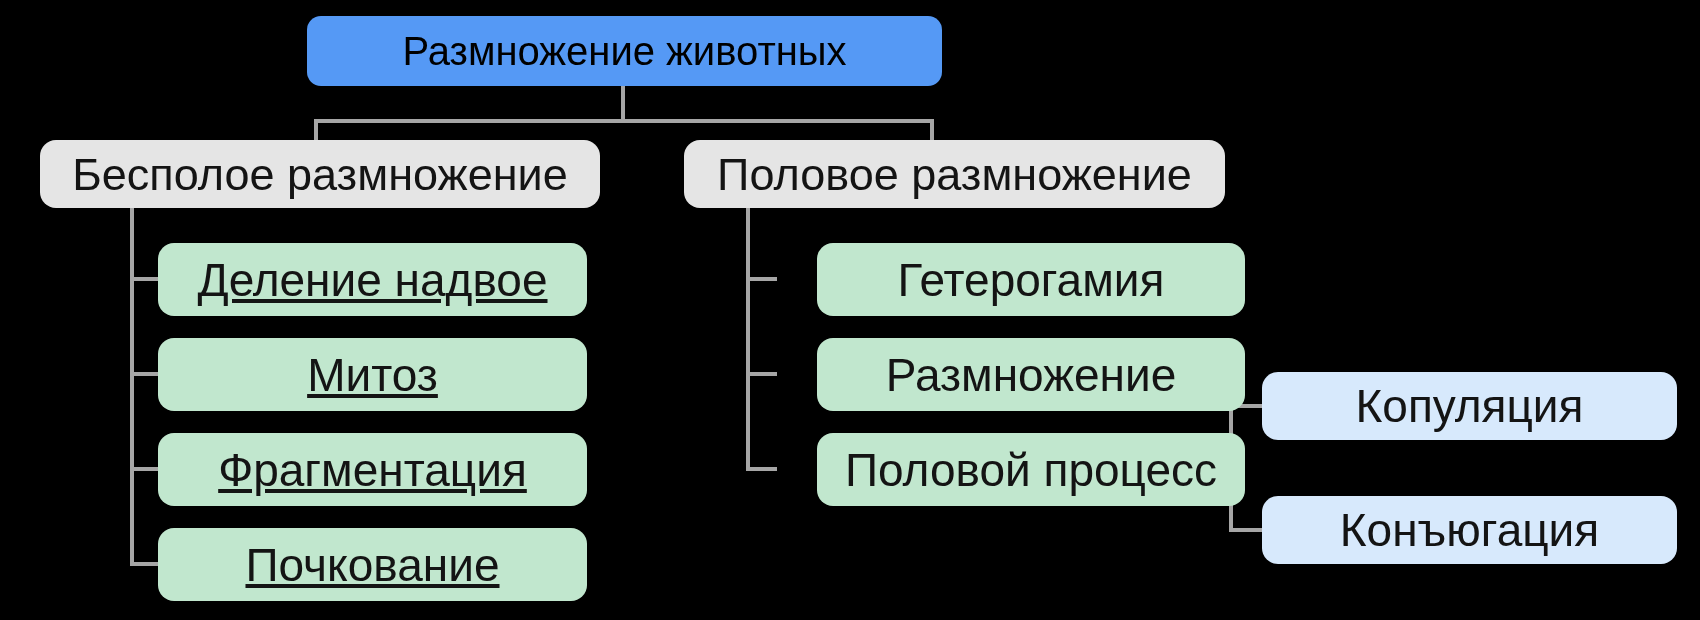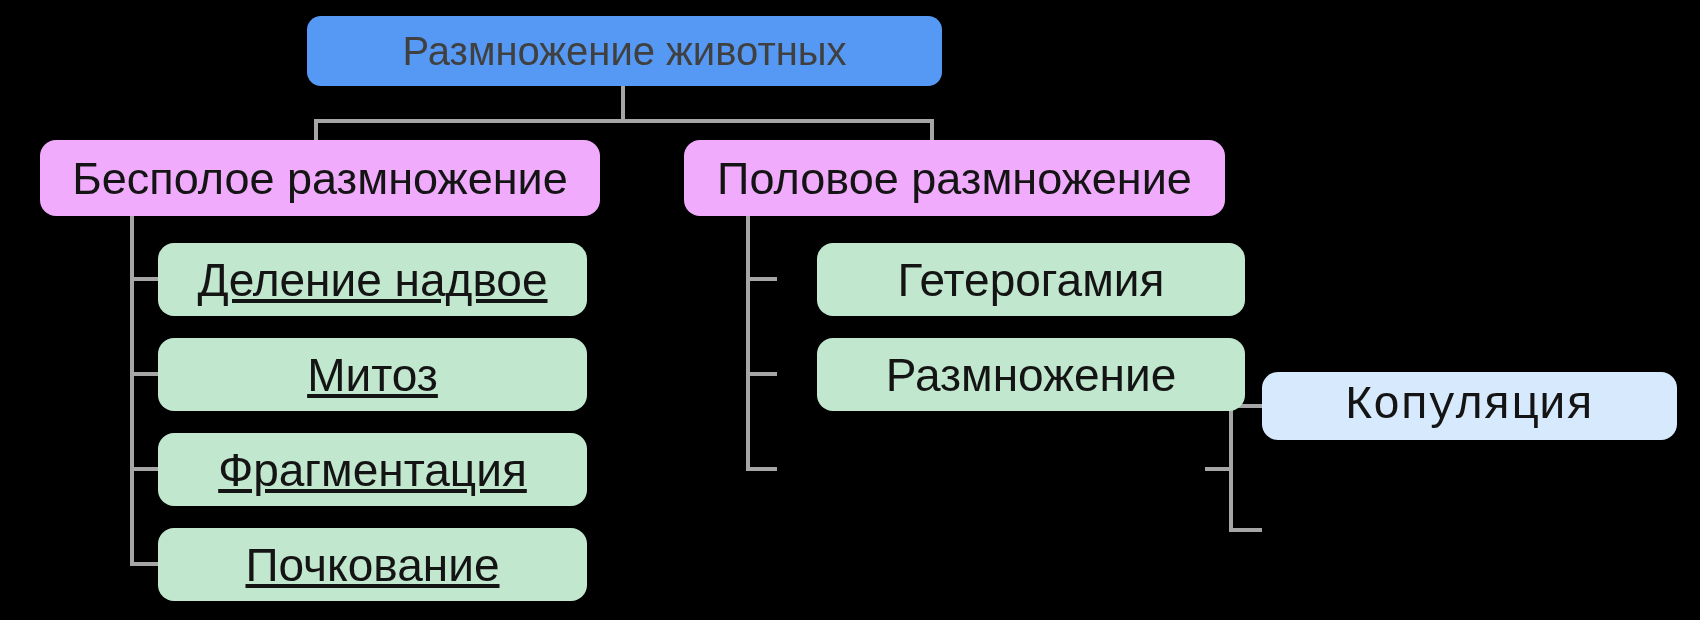--- a/index.html
+++ b/index.html
@@ -23,35 +23,35 @@
     border-radius: 16px;
     color: #141414;
     font-size: 45px;
     line-height: 1;
     white-space: nowrap;
     text-align: center;
   }
   .node-root {
     left: 307px; top: 16px; width: 635px; height: 70px;
     background: #5599f5;
-    color: #404040;
+    color: #000000;
     font-size: 40px;
     border-radius: 14px;
   }
-  .node-branch { background: #f0abfc; height: 76px; top: 140px; }
+  .node-branch { background: #e5e5e5; height: 68px; top: 140px; }
   .branch-left  { left: 40px;  width: 560px; }
   .branch-right { left: 664px; width: 541px; margin-left: 20px; }
   .node-leaf { background: #c1e7ce; width: 429px; height: 73px; font-size: 46px; }
   .leaf-left  { left: 158px; text-decoration: underline; }
   .leaf-right { left: 777px; width: 428px; margin-left: 40px; }
   .row-1 { top: 243px; }
   .row-2 { top: 338px; }
   .row-3 { top: 433px; }
   .row-4 { top: 528px; }
-  .node-subleaf { background: #d7e9fc; left: 1262px; width: 415px; height: 68px; font-size: 46px; font-family: Liberation Mono, monospace; }
+  .node-subleaf { background: #d7e9fc; left: 1262px; width: 415px; height: 68px; font-size: 46px; }
   .sub-1 { top: 372px; }
   .sub-2 { top: 496px; }
   .line {
     position: absolute;
     background: #a6a6a6;
   }
   
   .ln-root-drop   { left: 621px; top: 86px;  width: 4px;   height: 35px; }
   .ln-rail        { left: 314px; top: 119px; width: 620px; height: 4px;  }
   .ln-drop-left   { left: 314px; top: 119px; width: 4px;   height: 23px; }
@@ -101,16 +101,18 @@
   <div class="node node-branch branch-left">Бесполое размножение</div>
   <div class="node node-branch branch-right">Половое размножение</div>
 
   <div class="node node-leaf leaf-left row-1">Деление надвое</div>
   <div class="node node-leaf leaf-left row-2">Митоз</div>
   <div class="node node-leaf leaf-left row-4">Почкование</div>
   <div class="node node-leaf leaf-left row-3">Фрагментация</div>
 
   <div class="node node-leaf leaf-right row-1">Гетерогамия</div>
   <div class="node node-leaf leaf-right row-2">Размножение</div>
+  <div class="node node-leaf leaf-right row-3">Половой процесс</div>
 
   <div class="node node-subleaf sub-1">Копуляция</div>
+  <div class="node node-subleaf sub-2">Конъюгация</div>
 
 </div>
 
 </body></html>

